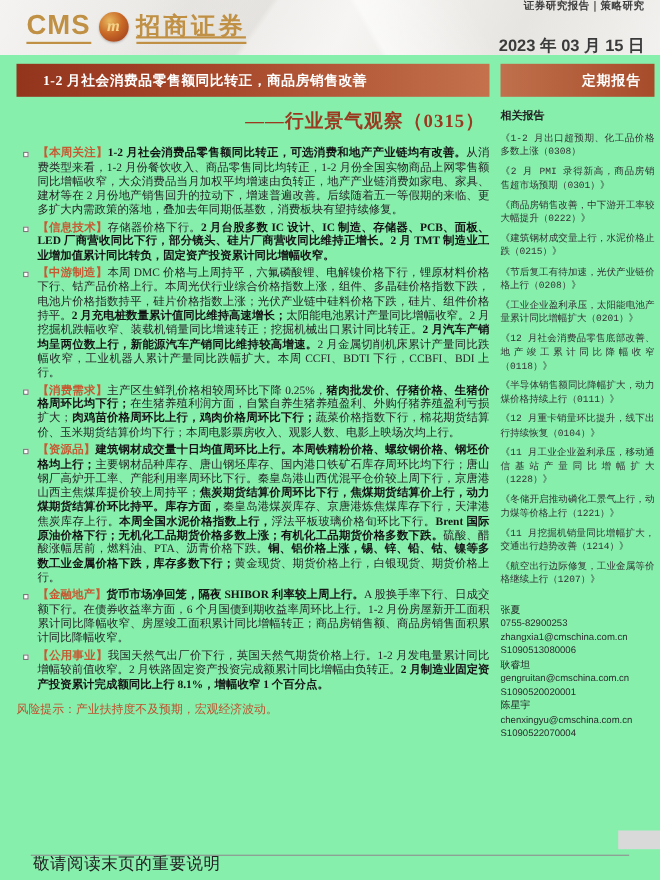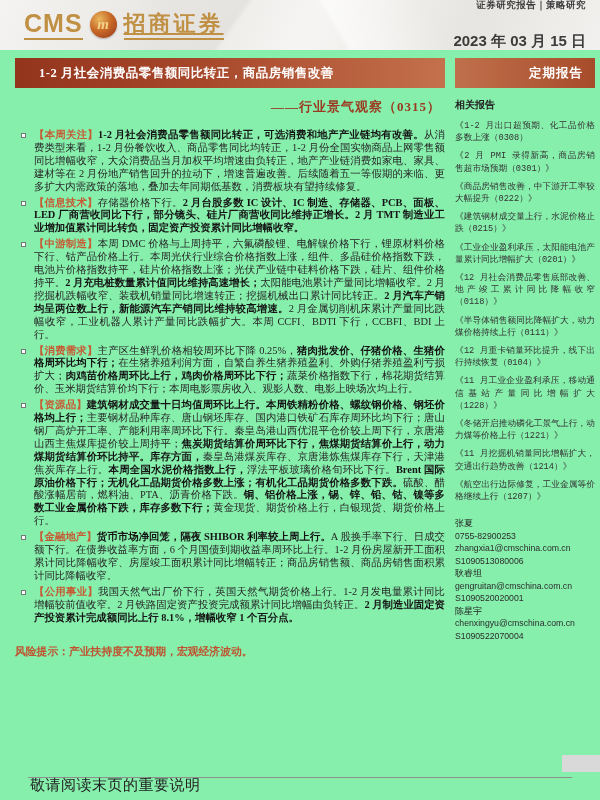--- a/index.html
+++ b/index.html
@@ -56,38 +56,38 @@
   .badge {
     margin-left:10px; width:140px; height:30px;
     background:linear-gradient(to right,#c0704c 0%,#a74c2b 100%);
     color:#fff; font-weight:bold; font-size:12.5px; letter-spacing:1px;
     display:flex; align-items:center; justify-content:flex-end; padding-right:12px;
   }
   
   .content-row { display:flex; margin-top:6px; }
   .main-col { width:445px; padding-left:15px; }
   .subtitle {
-    text-align:right; color:#9a3a20; font-weight:bold; font-size:13px;
+    text-align:right; color:#9a3a20; font-weight:bold; font-size:17px;
     letter-spacing:1px; padding:4px 4px 8px 0;
   }
   .intro {
     border-top:1.5px solid #b05231; padding-top:5px;
     color:#9a3a20; font-weight:bold; font-size:10.4px; line-height:12.9px;
     text-align:justify;
   }
   .sections { margin-top:5px; }
   .section { display:flex; margin-bottom:3px; }
   .bullet {
     flex:0 0 auto; width:5px; height:5px; border:1px solid #777; background:#fff;
     margin:4px 8px 0 6px;
   }
   .para { flex:1; font-size:10.4px; line-height:12.9px; text-align:justify; color:#262626; }
   .para .label { color:#c65a33; font-weight:bold; }
   .para .b { font-weight:bold; color:#141414; }
-  .risk { margin-top:20px; color:#c0512e; font-weight:bold; font-size:10.8px; }
+  .risk { margin-top:8px; color:#c0512e; font-weight:normal; font-size:10.8px; }
   
   .sidebar { width:140px; margin-left:10px; font-family:"Liberation Sans",sans-serif; }
   .sidebar-title { font-size:10px; font-weight:bold; color:#222; margin:4px 0 8px 0;
                    font-family:"Liberation Serif",serif; }
   .report-item { font-size:8.7px; line-height:12.2px; color:#333; margin-bottom:6px;
                  text-align:justify; font-family:Liberation Mono, monospace; }
   .analysts { margin-top:14px; }
   .analyst-line { font-size:8.7px; line-height:12.5px; color:#2b2b2b; word-break:break-all; }
   .analyst-line.name { font-family:"Liberation Serif",serif; font-size:9px; color:#222; }
   
@@ -156,20 +156,21 @@
       <div class="risk">风险提示：产业扶持度不及预期，宏观经济波动。</div>
     </main>
 
     <aside class="sidebar">
       <div class="sidebar-title">相关报告</div>
       <div id="reports">
           <div class="report-item">《1-2 月出口超预期、化工品价格多数上涨（0308）</div>
           <div class="report-item">《2 月 PMI 录得新高，商品房销售超市场预期（0301）》</div>
           <div class="report-item">《商品房销售改善，中下游开工率较大幅提升（0222）》</div>
           <div class="report-item">《建筑钢材成交量上行，水泥价格止跌（0215）》</div>
+          <div class="report-item">《节后复工有待加速，光伏产业链价格上行（0208）》</div>
           <div class="report-item">《工业企业盈利承压，太阳能电池产量累计同比增幅扩大（0201）》</div>
           <div class="report-item">《12 月社会消费品零售底部改善、地产竣工累计同比降幅收窄（0118）》</div>
           <div class="report-item">《半导体销售额同比降幅扩大，动力煤价格持续上行（0111）》</div>
           <div class="report-item">《12 月重卡销量环比提升，线下出行持续恢复（0104）》</div>
           <div class="report-item">《11 月工业企业盈利承压，移动通信基站产量同比增幅扩大（1228）》</div>
           <div class="report-item">《冬储开启推动磷化工景气上行，动力煤等价格上行（1221）》</div>
           <div class="report-item">《11 月挖掘机销量同比增幅扩大，交通出行趋势改善（1214）》</div>
           <div class="report-item">《航空出行边际修复，工业金属等价格继续上行（1207）》</div>
         </div>
       <div class="analysts" id="analysts">

